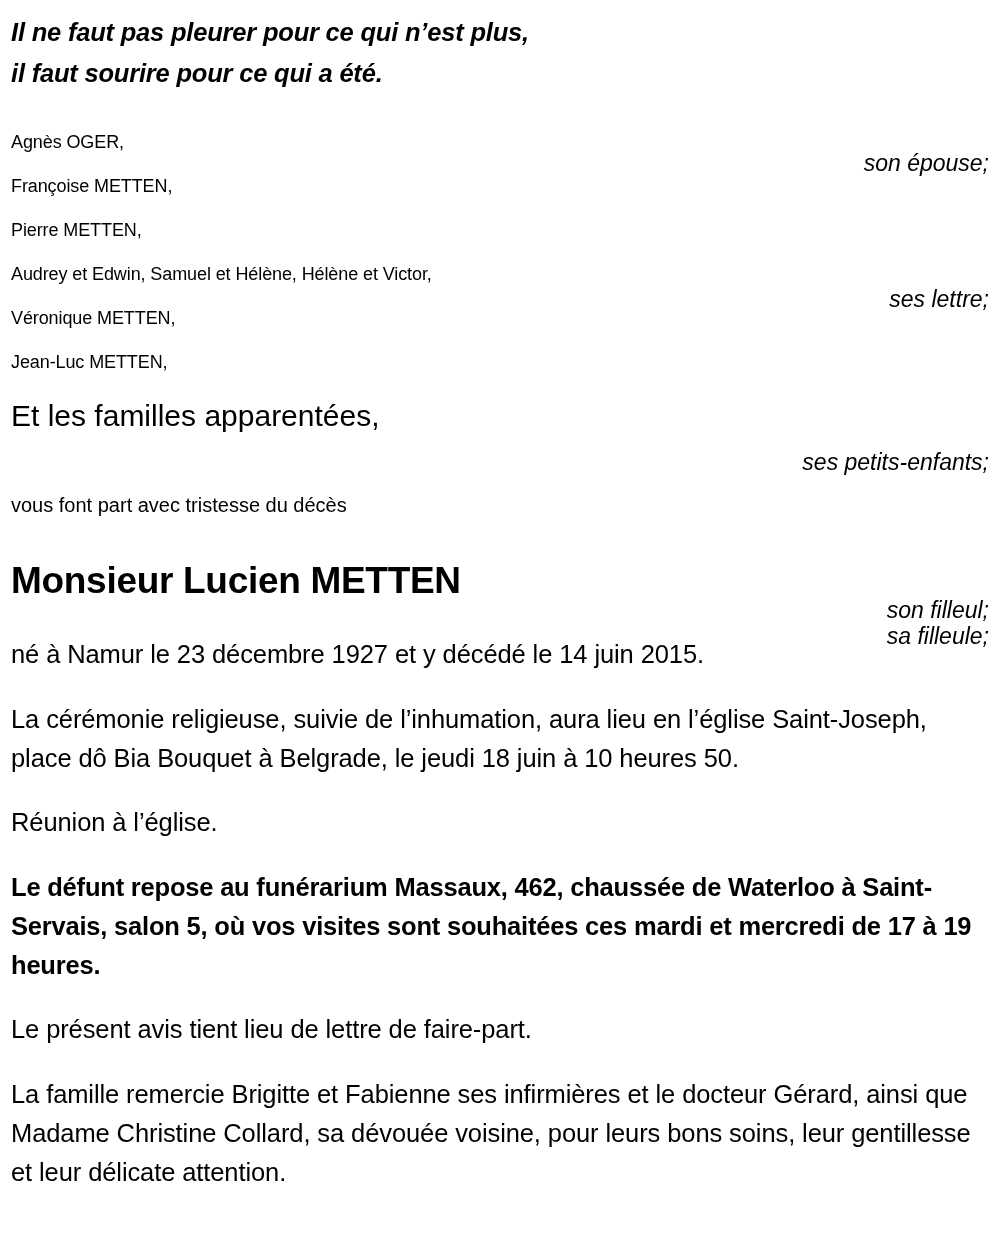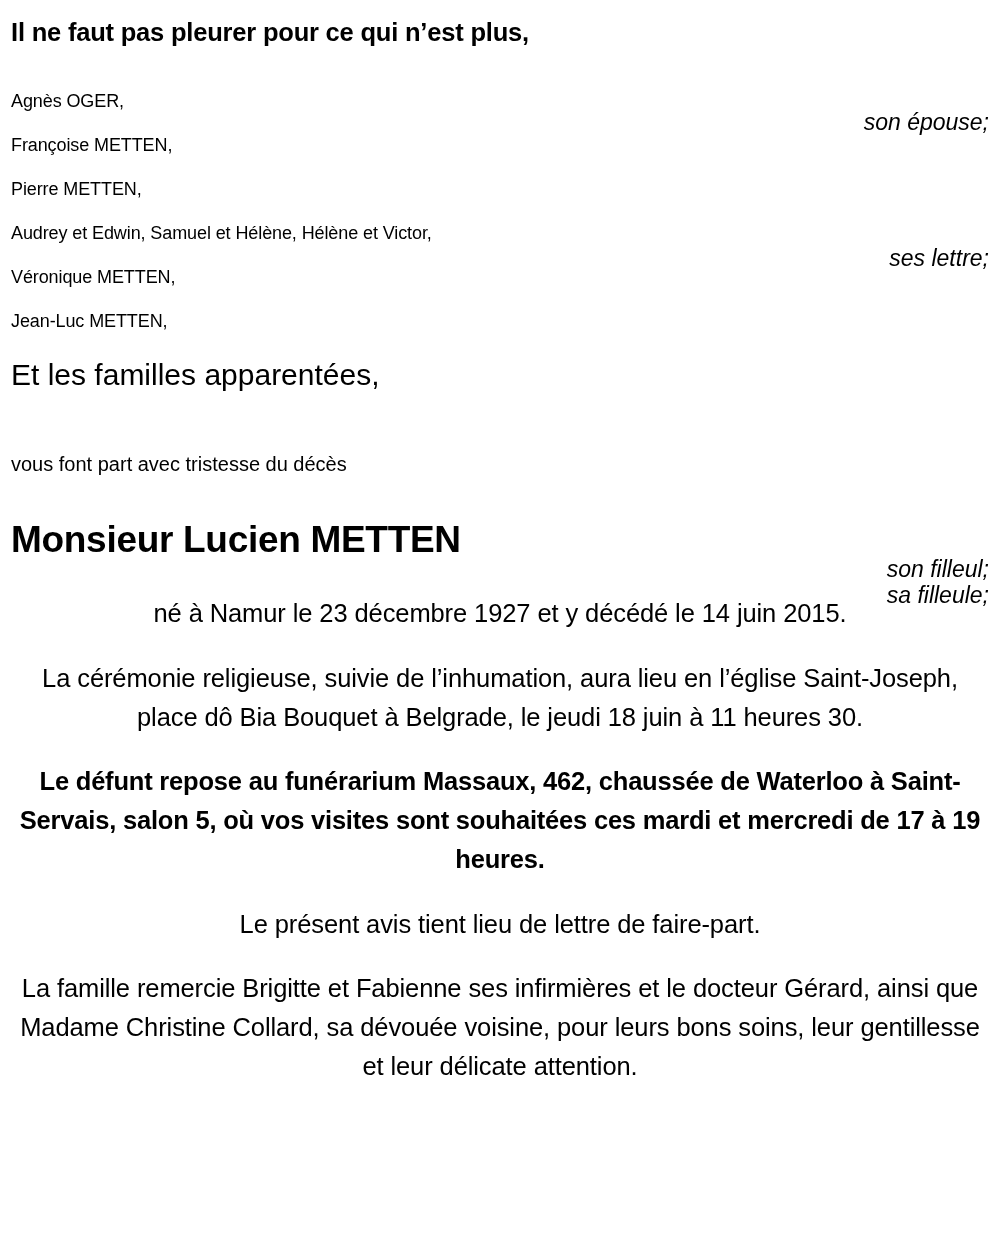--- a/index.html
+++ b/index.html
@@ -22,20 +22,21 @@
     padding: 12px 11px 0 11px;
     background: #ffffff;
   }
 
   
   .epigraph {
     font-weight: bold;
     font-size: 25.5px;
     line-height: 41px;
     letter-spacing: -0.2px;
+    font-style: italic;
   }
   .epigraph .line {
     white-space: nowrap;
   }
 
   
   .mourners {
     position: relative;
     margin-top: 26px;
   }
@@ -89,35 +90,35 @@
 
   
   .body-block {
     margin-top: 30px;
   }
   .para {
     font-size: 25.5px;
     line-height: 39px;
     letter-spacing: -0.1px;
     margin-bottom: 14px;
-    text-align: center;
   }
   .para:last-child { margin-bottom: 0; }
   .para.bold {
     font-weight: bold;
     letter-spacing: -0.2px;
   }
 </style>
 </head>
 <body>
 
 <div class="page">
 
   <div class="epigraph">
     <div class="line">Il ne faut pas pleurer pour ce qui n’est plus,</div>
+    <div class="line">il faut sourire pour ce qui a été.</div>
   </div>
 
   <div class="mourners">
 
     <div class="mourner-row">
       <div class="names">
         <div class="name-line">Agnès OGER,</div>
       </div>
       <div class="relation rel-epouse">son épouse;</div>
     </div>
@@ -127,20 +128,21 @@
         <div class="name-line">Françoise METTEN,</div>
         <div class="name-line">Pierre METTEN,</div>
       </div>
       <div class="relation rel-enfants">ses lettre;</div>
     </div>
 
     <div class="mourner-row">
       <div class="names">
         <div class="name-line">Audrey et Edwin, Samuel et Hélène, Hélène et Victor,</div>
       </div>
+      <div class="relation rel-petits">ses petits-enfants;</div>
     </div>
 
     <div class="mourner-row">
       <div class="names">
         <div class="name-line">Véronique METTEN,</div>
       </div>
       <div class="relation rel-filleule">sa filleule;</div>
     </div>
 
     <div class="mourner-row">
@@ -152,19 +154,20 @@
 
     <div class="closing-names">Et les familles apparentées,</div>
   </div>
 
   <div class="announce">vous font part avec tristesse du décès</div>
 
   <h1 class="deceased">Monsieur Lucien METTEN</h1>
 
   <div class="body-block">
     <p class="para">né à Namur le 23 décembre 1927 et y décédé le 14 juin 2015.</p>
-    <p class="para">La cérémonie religieuse, suivie de l’inhumation, aura lieu en l’église Saint-Joseph, place dô Bia Bouquet à Belgrade, le jeudi 18 juin à 11 heures 30.</p>
+    <p class="para">La cérémonie religieuse, suivie de l’inhumation, aura lieu en l’église Saint-Joseph, place dô Bia Bouquet à Belgrade, le jeudi 18 juin à 10 heures 50.</p>
+    <p class="para">Réunion à l’église.</p>
     <p class="para bold">Le défunt repose au funérarium Massaux, 462, chaussée de Waterloo à Saint-Servais, salon 5, où vos visites sont souhaitées ces mardi et mercredi de 17 à 19 heures.</p>
     <p class="para">Le présent avis tient lieu de lettre de faire-part.</p>
     <p class="para">La famille remercie Brigitte et Fabienne ses infirmières et le docteur Gérard, ainsi que Madame Christine Collard, sa dévouée voisine, pour leurs bons soins, leur gentillesse et leur délicate attention.</p>
   </div>
 
 </div>
 
 </body></html>

